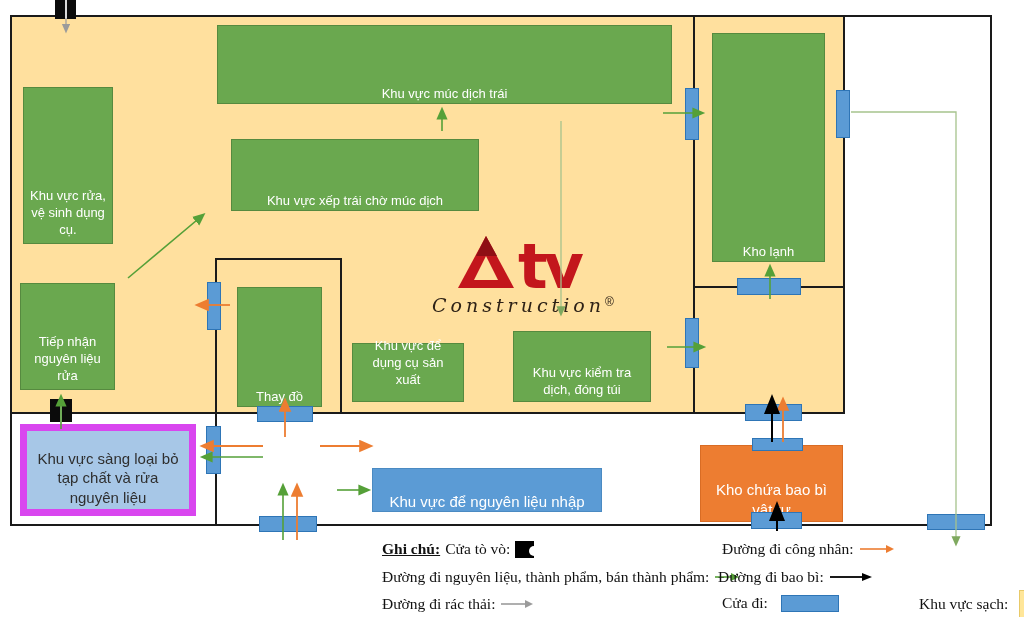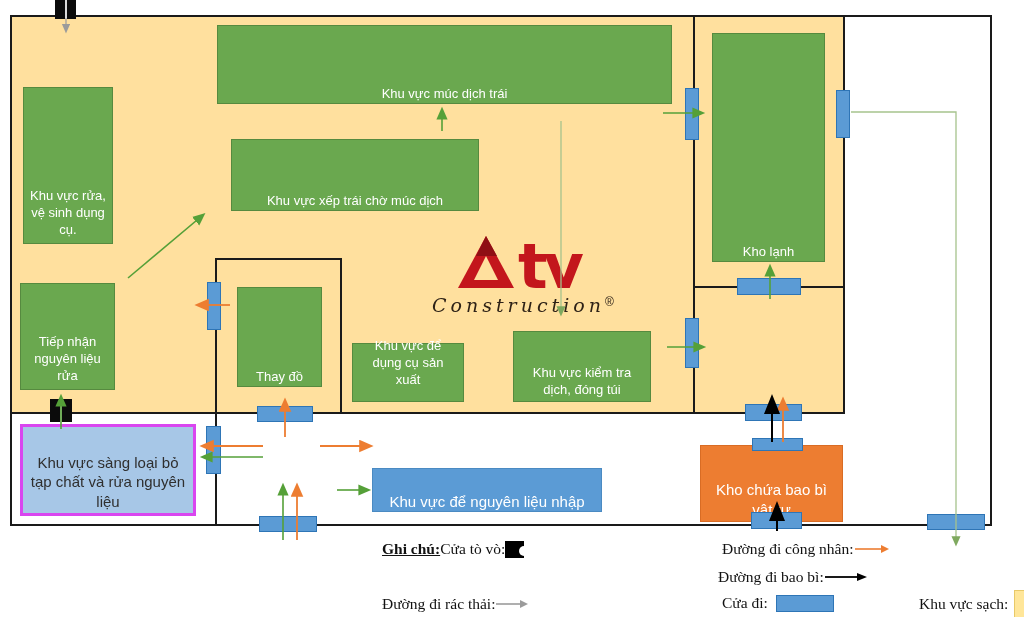--- a/index.html
+++ b/index.html
@@ -9,35 +9,35 @@
   
   .clean-area{background:#ffe09e;}
   .outer-border{border:2px solid #1a1a1a;box-sizing:border-box;background:transparent;}
   .wall{background:#1a1a1a;}
   
   .zone{box-sizing:border-box;display:flex;align-items:flex-end;justify-content:center;
         text-align:center;line-height:1.3;}
   .zone.green{background:#6aa84f;border:1px solid #568a3f;color:#fff;font-size:13px;}
   .zone.orange{background:#ed7d31;border:1px solid #d96c24;color:#fff;}
   .zone.blue{background:#5b9bd5;border:1px solid #4a8ac2;color:#fff;font-size:15px;}
-  .zone.lightblue{background:#a7c7e7;border:3px solid #d946ef;color:#2f2f2f;font-size:15px;}
+  .zone.lightblue{background:#a7c7e7;border:7px solid #d946ef;color:#2f2f2f;font-size:15px;}
   
   .door{background:#5b9bd5;border:1px solid #2e75b6;box-sizing:border-box;}
   .black-door{background:#0b0b0b;}
   .black-door::after{content:"";position:absolute;left:50%;top:0;width:2px;height:100%;
         background:rgba(255,255,255,.85);transform:translateX(-50%);}
   
   .logo-row{display:flex;align-items:flex-end;}
   .logo-tv{font-family:"DejaVu Sans",sans-serif;font-weight:700;font-size:62px;
         line-height:.8;color:#c3161c;letter-spacing:-4px;}
   .logo-sub{font-family:"DejaVu Serif",serif;font-style:italic;font-size:19px;
         letter-spacing:4px;color:#2e2217;}
   .logo-reg{font-size:12px;color:#2e2217;vertical-align:super;}
   
-  .legend-item{display:flex;align-items:center;white-space:nowrap;
+  .legend-item{display:flex;align-items:center;gap:5px;white-space:nowrap;
         font-family:"Liberation Serif",serif;font-size:15.5px;color:#111;}
   .legend-title{font-weight:bold;text-decoration:underline;}
   .swatch-black{position:relative;width:19px;height:17px;background:#000;overflow:hidden;}
   .swatch-black::after{content:"";position:absolute;right:-5px;top:5px;width:10px;height:10px;
         border-radius:50%;background:#fff;}
   .swatch-blue{width:56px;height:15px;background:#5b9bd5;border:1px solid #2e75b6;}
   .swatch-beige{width:42px;height:26px;background:#ffe699;border:1px solid #e8c968;}
   svg{display:block;}
 </style>
 </head>
@@ -65,21 +65,21 @@
     </div>
   <div class="abs zone green" style="left:231px;top:139px;width:248px;height:72px;">
       <span>Khu vực xếp trái chờ múc dịch</span>
     </div>
   <div class="abs zone green" style="left:712px;top:33px;width:113px;height:229px;">
       <span>Kho lạnh</span>
     </div>
   <div class="abs zone green" style="left:20px;top:283px;width:95px;height:107px;padding:4px;">
       <span>Tiếp nhận nguyên liệu rửa</span>
     </div>
-  <div class="abs zone green" style="left:237px;top:287px;width:85px;height:100px;">
+  <div class="abs zone green" style="left:237px;top:287px;width:85px;height:120px;">
       <span>Thay đồ</span>
     </div>
   <div class="abs zone green" style="left:352px;top:343px;width:112px;height:59px;padding:12px 8px;">
       <span>Khu vực để dụng cụ sản xuất</span>
     </div>
   <div class="abs zone green" style="left:513px;top:331px;width:138px;height:71px;padding:2px 6px;">
       <span>Khu vực kiểm tra dịch, đóng túi</span>
     </div>
 
   <div class="abs zone orange" style="left:700px;top:445px;width:143px;height:77px;font-size:15px;padding:2px 6px;">
@@ -174,20 +174,27 @@
   </div>
 
   <div class="abs legend-item" style="left:722px;top:540px;">
     <span>Đường đi công nhân:</span>
     <svg width="36" height="10">
       <line x1="1" y1="5" x2="27" y2="5" stroke="#ed7d31" stroke-width="1.6"></line>
       <path d="M27,1 L35,5 L27,9 Z" fill="#ed7d31"></path>
     </svg>
   </div>
 
+  <div class="abs legend-item" style="left:382px;top:568px;">
+    <span>Đường đi nguyên liệu, thành phẩm, bán thành phẩm:</span>
+    <svg width="26" height="10">
+      <line x1="1" y1="5" x2="17" y2="5" stroke="#55a038" stroke-width="1.6"></line>
+      <path d="M17,1 L25,5 L17,9 Z" fill="#55a038"></path>
+    </svg>
+  </div>
 
   <div class="abs legend-item" style="left:718px;top:568px;">
     <span>Đường đi bao bì:</span>
     <svg width="44" height="10">
       <line x1="1" y1="5" x2="33" y2="5" stroke="#000" stroke-width="1.8"></line>
       <path d="M33,1 L43,5 L33,9 Z" fill="#000"></path>
     </svg>
   </div>
 
   <div class="abs legend-item" style="left:382px;top:595px;">

